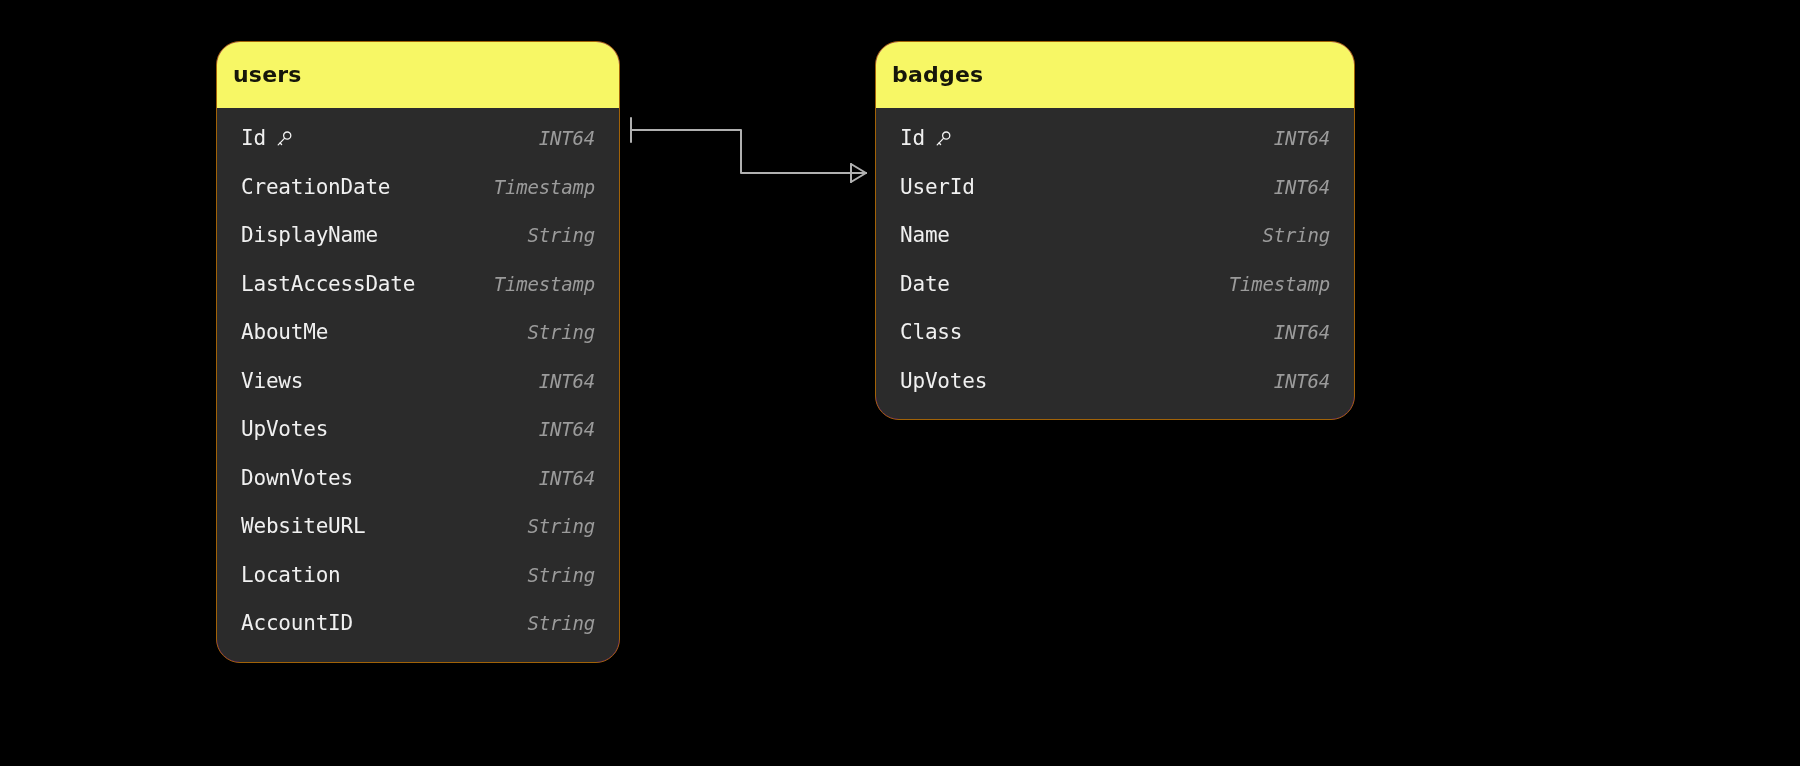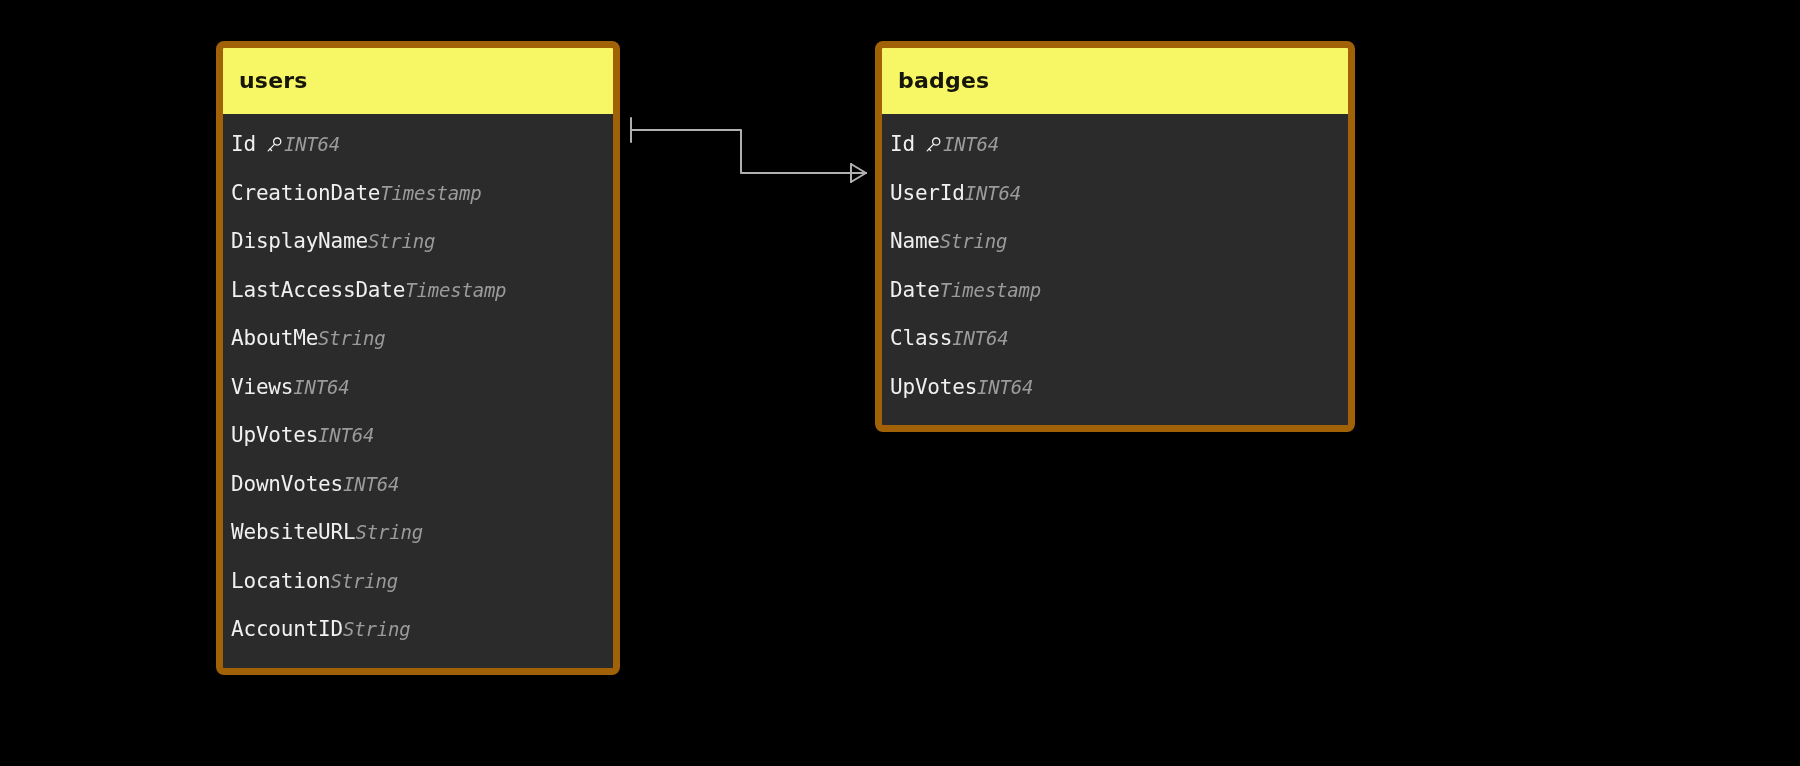--- a/index.html
+++ b/index.html
@@ -13,45 +13,45 @@
   #canvas {
     position: relative;
     width: 1800px; height: 766px;
     background: #000000;
     font-family: "DejaVu Sans Mono", "Liberation Mono", monospace;
   }
 
   
   .entity {
     position: absolute;
-    border: 7px solid #a16207;
-    border-radius: 8px;
+    border: 1px solid #a16207;
+    border-radius: 24px;
     background: #a21caf;
     overflow: hidden;
   }
   .entity-header {
     background: #f7f765;
     color: #16160a;
     font-family: "DejaVu Sans", "Liberation Sans", sans-serif;
     font-weight: bold;
     font-size: 22px;
     line-height: 1;
     padding: 22px 0 22px 16px;
     letter-spacing: 0.2px;
   }
   .entity-body {
     background: #2b2b2b;
     padding: 6px 0 14px 0;
   }
   .field-row {
     display: flex;
     align-items: center;
-    justify-content: flex-start;
+    justify-content: space-between;
     height: 48.5px;
-    padding: 0 8px;
+    padding: 0 24px;
     white-space: nowrap;
   }
   .field-name {
     display: flex;
     align-items: center;
     gap: 8px;
     color: #f0f0f0;
     font-size: 21px;
     letter-spacing: -0.2px;
   }

